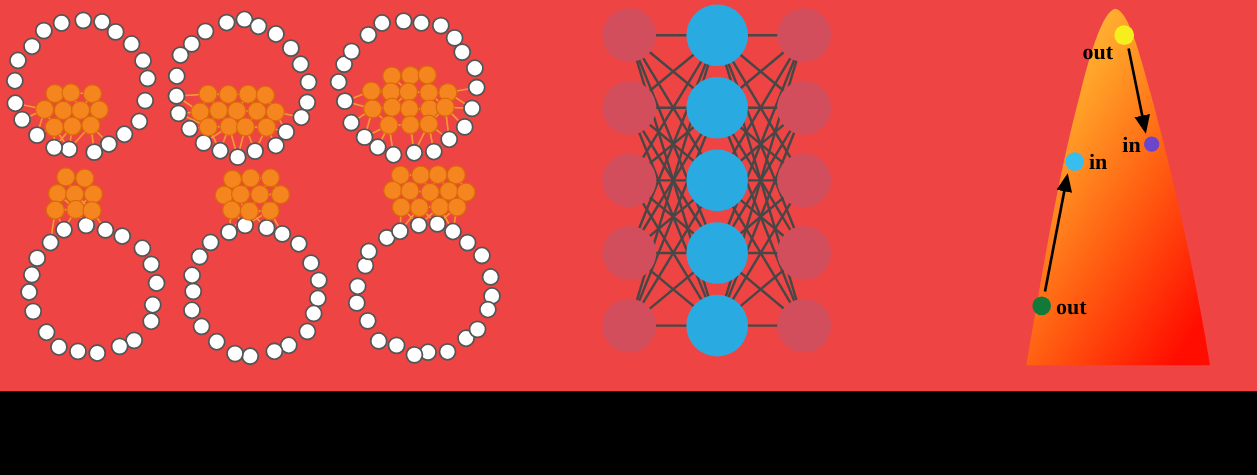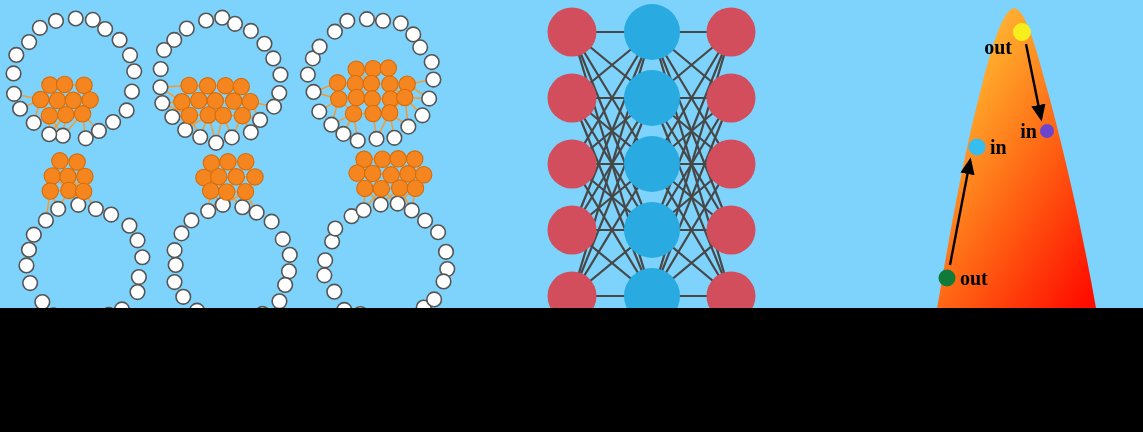--- a/index.html
+++ b/index.html
@@ -4,22 +4,22 @@
 <style>
   html, body {
     margin: 0;
     padding: 0;
     background: #000000;
     font-family: "Liberation Sans", sans-serif;
   }
   .fig {
     position: relative;
     width: 1143px;
-    height: 308px;
-    background: #7dd3fc;
+    height: 356px;
+    background: #ef4444;
     overflow: hidden;
   }
   svg { display: block; }
   .state-label {
     font-family: "Liberation Serif", serif;
     font-weight: bold;
     font-size: 20px;
     fill: #000000;
   }
 </style>

